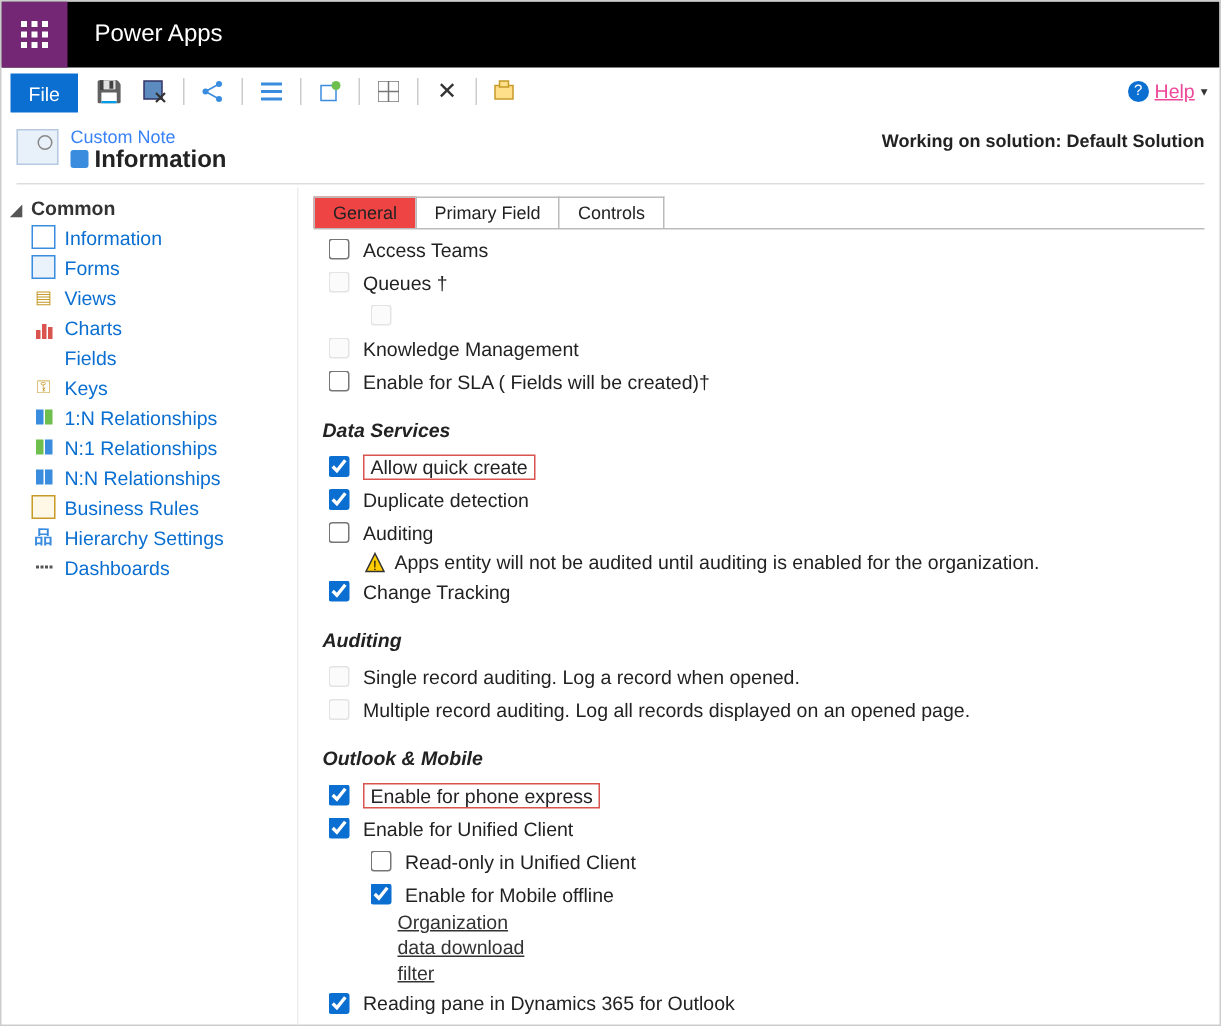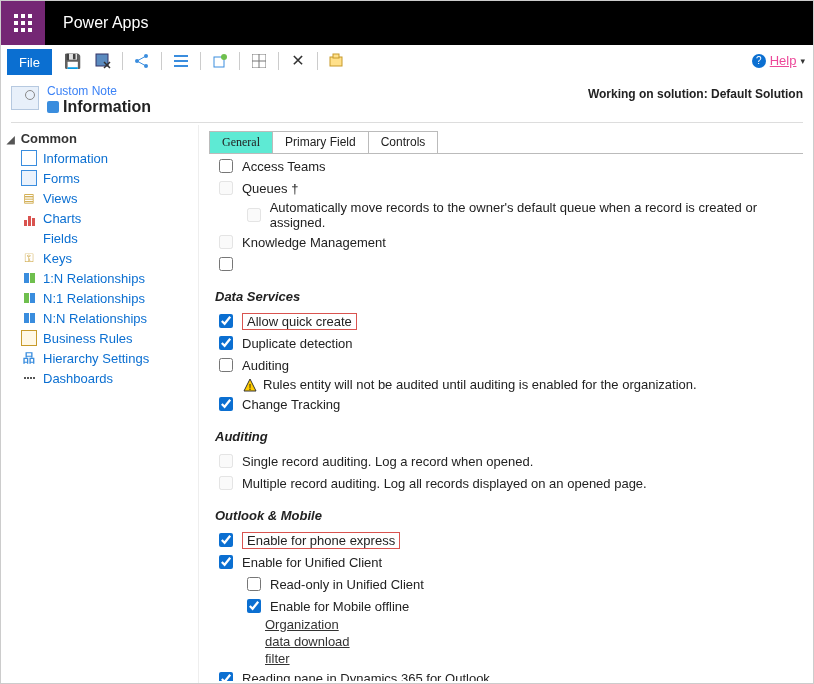--- a/index.html
+++ b/index.html
@@ -207,22 +207,21 @@
   .tab {
     border: 1px solid #bbb;
     border-bottom: none;
     padding: 3px 12px;
     font-size: 12px;
     margin-right: -1px;
     background: #fff;
     cursor: pointer;
   }
   .tab:first-child {
-    background: #5eead4;
-    font-family: Liberation Serif, serif;
+    background: #ef4444;
   }
   .scroll-area {
     position: absolute;
     top: 30px;
     left: 10px;
     right: 4px;
     bottom: 4px;
     overflow-y: scroll;
     padding-right: 6px;
   }
@@ -456,28 +455,28 @@
       <div class="row">
           <input type="checkbox" style="">
           <span>Access Teams</span>
         </div>
       <div class="row">
           <input type="checkbox" disabled="" style="">
           <span>Queues †</span>
         </div>
       <div class="row nested">
           <input type="checkbox" disabled="" style="">
-          <span>Automatically move records to the owner's default queue when a record is created or assigned.</span>
         </div>
       <div class="row">
           <input type="checkbox" disabled="" style="">
           <span>Knowledge Management</span>
         </div>
       <div class="row">
           <input type="checkbox" style="">
+          <span>Enable for SLA ( Fields will be created)†</span>
         </div>
 
       <div class="section-title">Data Services</div>
       <div class="row">
           <input type="checkbox" checked="" style="">
           <span class="hl-red">Allow quick create</span>
         </div>
       <div class="row">
           <input type="checkbox" checked="" style="">
           <span>Duplicate detection</span>
@@ -486,21 +485,21 @@
           <input type="checkbox" style="">
           <span>Auditing</span>
         </div>
       <div class="row nested">
           <span class="warn-icon">
             <svg width="14" height="14">
               <polygon points="7,1 13,13 1,13" fill="#ffcc00" stroke="#333"></polygon>
               <text x="7" y="12" font-size="9" text-anchor="middle" fill="#000">!</text>
             </svg>
           </span>
-          <span>Rules entity will not be audited until auditing is enabled for the organization.</span>
+          <span>Apps entity will not be audited until auditing is enabled for the organization.</span>
         </div>
       <div class="row">
           <input type="checkbox" checked="" style="">
           <span>Change Tracking</span>
         </div>
 
       <div class="section-title">Auditing</div>
       <div class="row">
           <input type="checkbox" disabled="" style="">
           <span>Single record auditing. Log a record when opened.</span>

